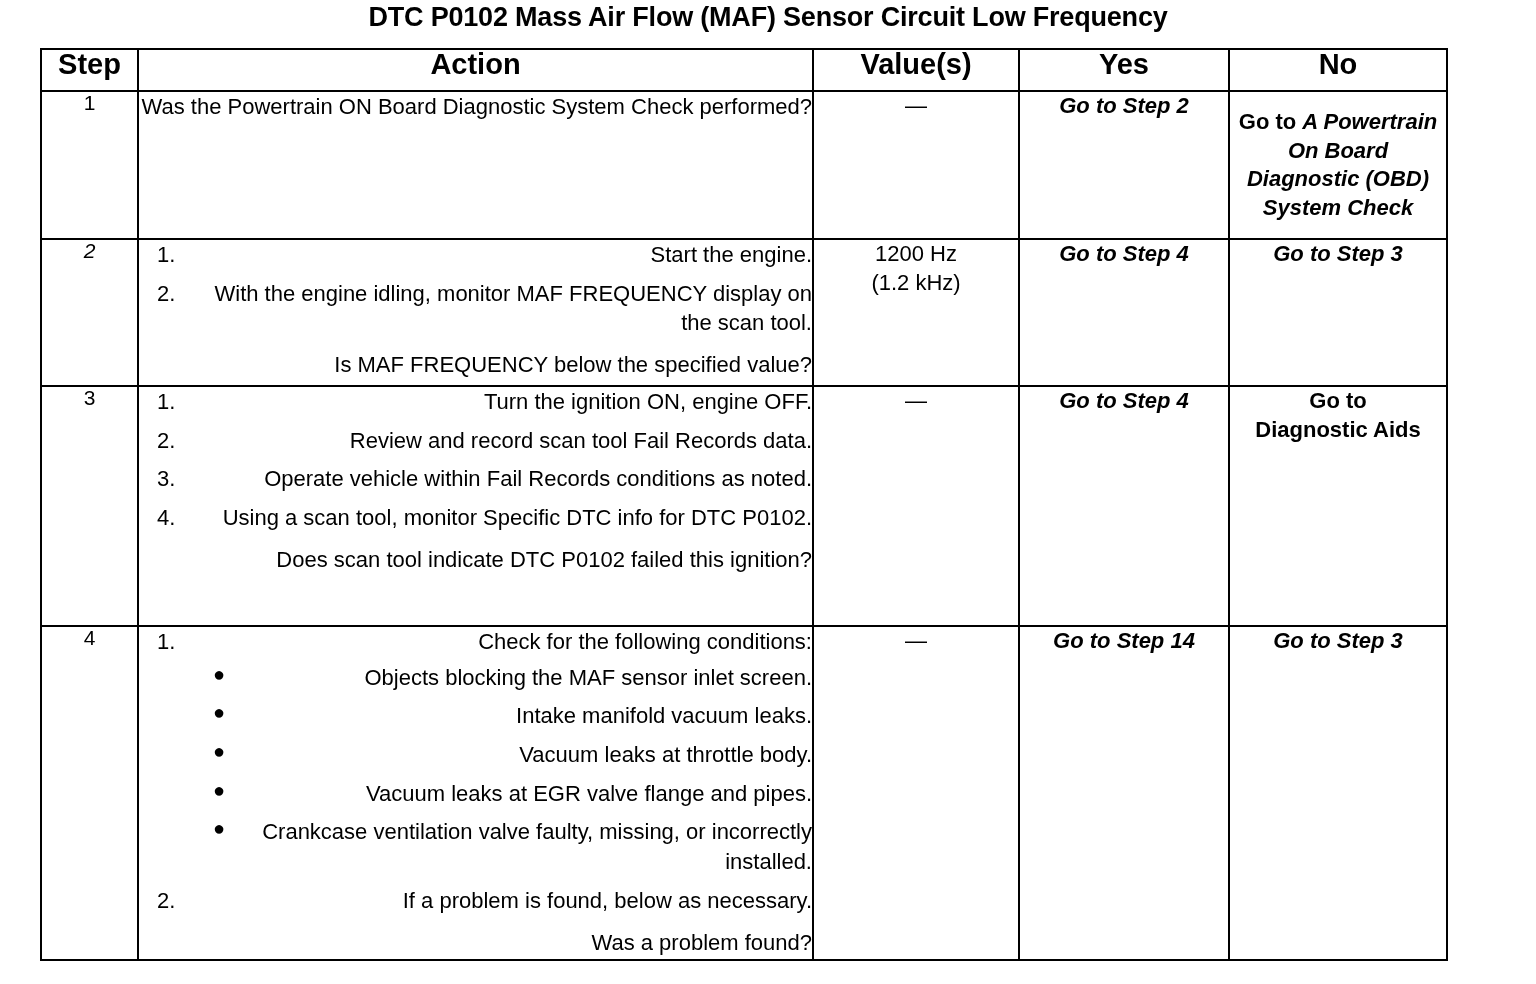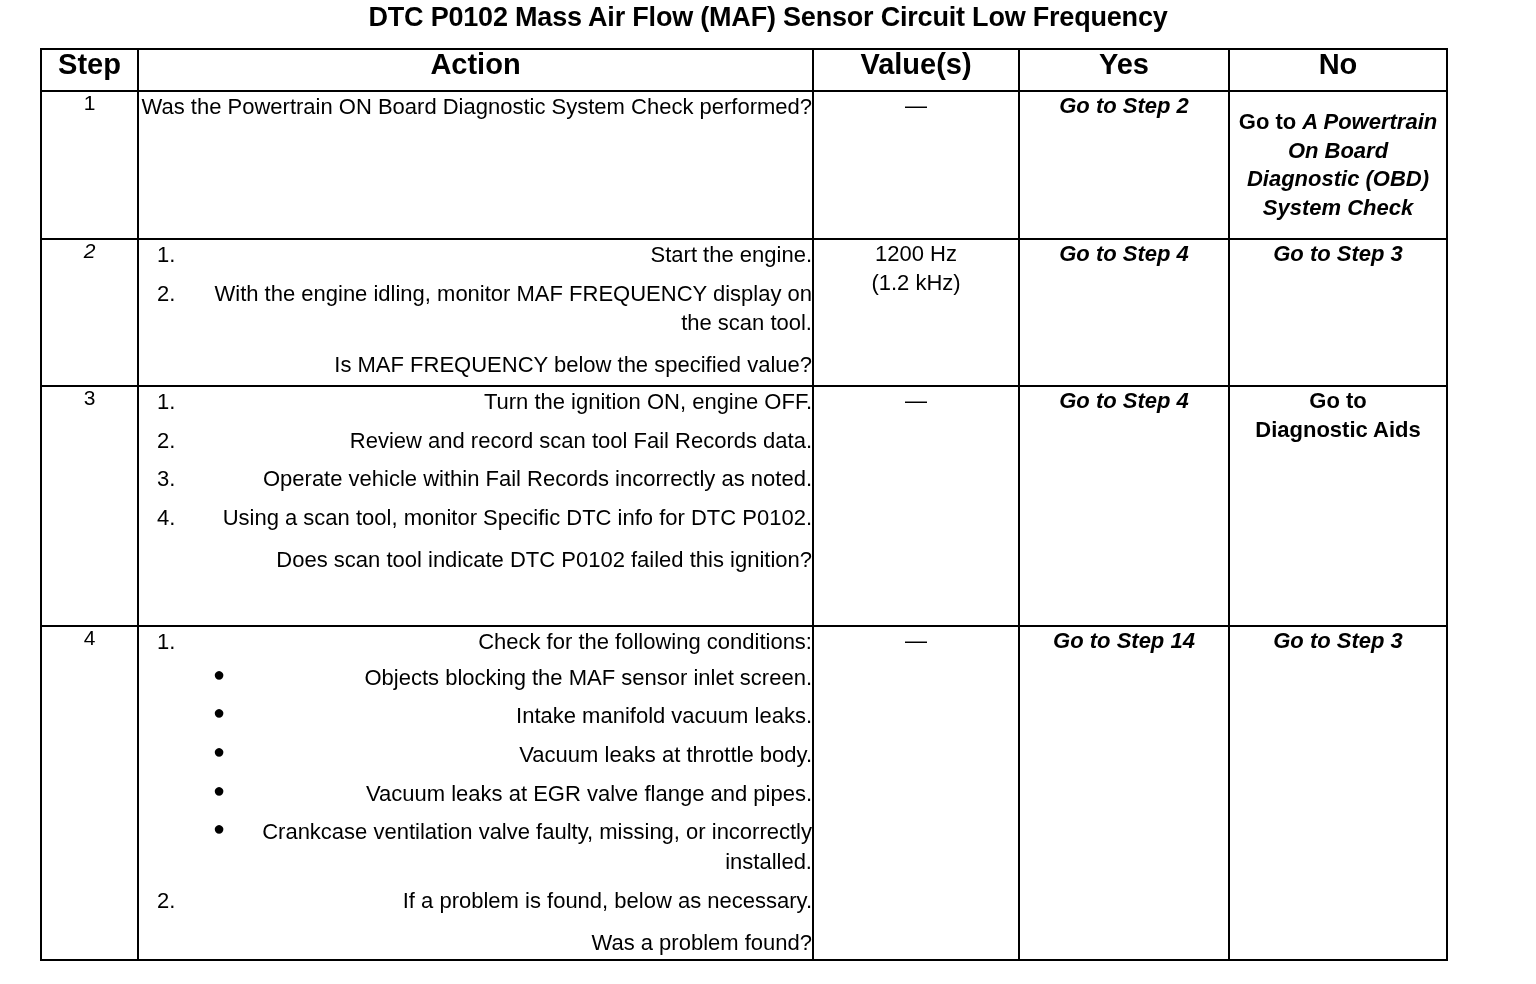--- a/index.html
+++ b/index.html
@@ -190,21 +190,21 @@
         <td class="ans-cell ital">Go to Step 4</td>
         <td class="ans-cell ital">Go to Step 3</td>
       </tr>
 
       <tr style="height:240px;">
         <td class="step-cell">3</td>
         <td class="action-cell">
           <ol class="numlist">
             <li><span class="num">1.</span><span>Turn the ignition ON, engine OFF.</span></li>
             <li><span class="num">2.</span><span>Review and record scan tool Fail Records data.</span></li>
-            <li><span class="num">3.</span><span>Operate vehicle within Fail Records incorrectly as noted.</span></li>
+            <li><span class="num">3.</span><span>Operate vehicle within Fail Records conditions as noted.</span></li>
             <li><span class="num">4.</span><span>Using a scan tool, monitor Specific DTC info for DTC P0102.</span></li>
           </ol>
           <div class="plain-line tail-q">Does scan tool indicate DTC P0102 failed this ignition?</div>
         </td>
         <td class="value-cell">
           <span class="dash">—</span>
         </td>
         <td class="ans-cell ital">Go to Step 4</td>
         <td class="ans-cell">
           <div>Go to</div>

